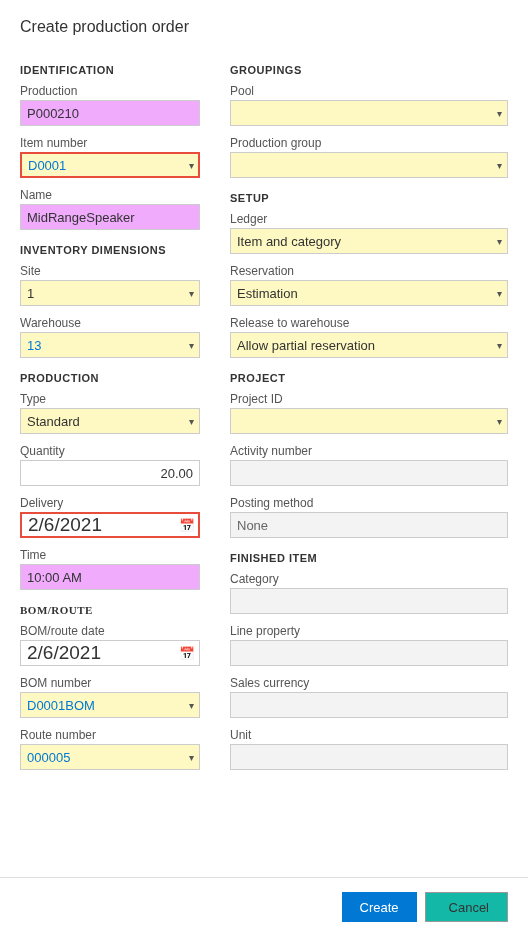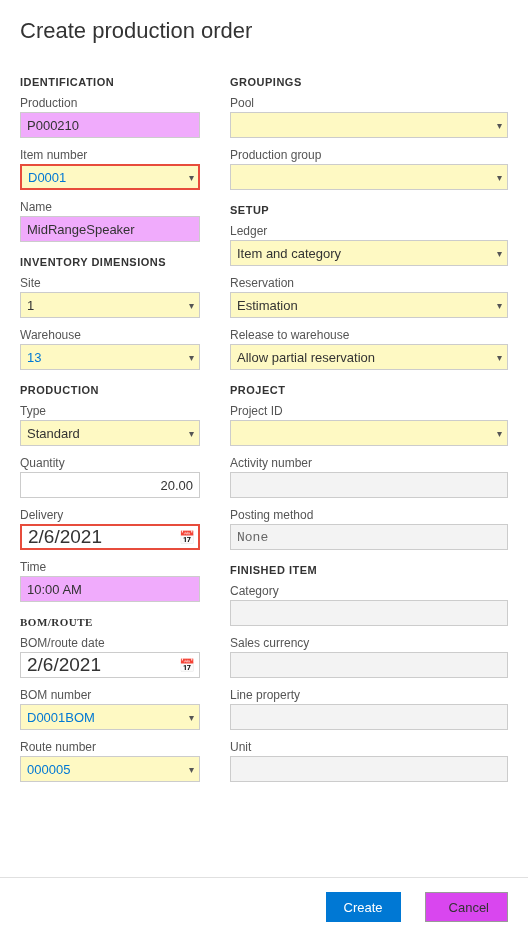--- a/index.html
+++ b/index.html
@@ -1,42 +1,42 @@
 <!DOCTYPE html>
 <html><head>
   <meta charset="utf-8">
   <style>
     * { box-sizing: border-box; margin: 0; padding: 0; font-family: 'Segoe UI', Arial, sans-serif; font-size: 13px; color: #333; }
     body { background: #fff; width: 528px; min-height: 936px; position: relative; }
     .dialog { padding: 18px 20px 80px 20px; }
-    .dialog-title { font-size: 22px; font-weight: 300; color: #333; margin-bottom: 22px; }
+    .dialog-title { font-size: 16px; font-weight: 300; color: #333; margin-bottom: 28px; }
     .form-body { display: flex; gap: 0; }
     .col-left { flex: 0 0 200px; padding-right: 20px; }
     .col-right { flex: 1; padding-left: 10px; }
-    .section-header { font-size: 11px; font-weight: 700; color: #333; text-transform: uppercase; letter-spacing: 0.5px; margin-bottom: 8px; margin-top: 10px; }
+    .section-header { font-size: 11px; font-weight: 700; color: #333; text-transform: uppercase; letter-spacing: 0.5px; margin-bottom: 8px; margin-top: 0; }
     .field-group { margin-bottom: 10px; }
     .field-label { font-size: 12px; color: #555; margin-bottom: 2px; display: block; }
     .field-input { width: 100%; height: 26px; border: 1px solid #ccc; padding: 3px 6px; font-size: 13px; color: #333; background: #f0abfc; outline: none; }
-    .field-input.readonly { background: #f3f3f3; color: #666; font-family: Liberation Mono, monospace; }
+    .field-input.readonly { background: #f3f3f3; color: #666; }
     .select-wrapper { position: relative; display: inline-block; width: 100%; }
     .select-wrapper select { width: 100%; height: 26px; border: 1px solid #ccc; padding: 3px 24px 3px 6px; font-size: 13px; color: #333; background: #fef9c3; appearance: none; -webkit-appearance: none; outline: none; cursor: pointer; }
     .select-wrapper select.blue-text { color: #0078d4; }
     .select-arrow { position: absolute; right: 6px; top: 50%; transform: translateY(-50%); pointer-events: none; font-size: 10px; color: #555; }
     .field-input-with-icon { position: relative; }
     .field-input-with-icon input { width: 100%; height: 26px; border: 1px solid #ccc; padding: 3px 26px 3px 6px; font-size: 19px; color: #333; background: #fff; outline: none; }
     .field-input-with-icon .cal-icon { position: absolute; right: 4px; top: 50%; transform: translateY(-50%); font-size: 13px; color: #555; cursor: pointer; }
     .highlighted-field { border: 2px solid #e74c3c !important; }
     .highlighted-wrapper .select-wrapper select,
     .highlighted-wrapper input { border: 2px solid #e74c3c !important; }
     .production-value { display: flex; align-items: center; }
     .production-value input { width: 100%; height: 26px; border: 1px solid #ccc; padding: 3px 6px; font-size: 13px; color: #333; background: #fff; text-align: right; }
-    .dialog-footer { position: absolute; bottom: 0; right: 0; left: 0; padding: 14px 20px; display: flex; justify-content: flex-end; gap: 24px; background: #fff; border-top: 1px solid #e0e0e0; }
+    .dialog-footer { position: absolute; bottom: 0; right: 0; left: 0; padding: 14px 20px; display: flex; justify-content: flex-end; gap: 8px; background: #fff; border-top: 1px solid #e0e0e0; }
     .btn { height: 30px; padding: 0 18px; border: none; font-size: 13px; cursor: pointer; }
     .btn-primary { background: #0078d4; color: #fff; }
-    .btn-secondary { background: #d946ef; color: #333; border: 1px solid #999; padding-left: 23px; }
+    .btn-secondary { background: #14b8a6; color: #333; border: 1px solid #999; padding-left: 23px; }
   </style>
 </head>
 <body>
 
 <div class="dialog">
   <h1 class="dialog-title">Create production order</h1>
 
   <div class="form-body">
 
     <div class="col-left">
@@ -228,26 +228,26 @@
       </div>
 
       <div class="section-header" style="margin-top:14px;">FINISHED ITEM</div>
 
       <div class="field-group">
         <span class="field-label">Category</span>
         <input type="text" class="field-input readonly" readonly="" style="">
       </div>
 
       <div class="field-group">
+        <span class="field-label">Line property</span>
+        <input type="text" class="field-input readonly" readonly="" style="">
+      </div>
+
+      <div class="field-group">
         <span class="field-label">Sales currency</span>
-        <input type="text" class="field-input readonly" readonly="" style="">
-      </div>
-
-      <div class="field-group">
-        <span class="field-label">Line property</span>
         <input type="text" class="field-input readonly" readonly="" style="">
       </div>
 
       <div class="field-group">
         <span class="field-label">Unit</span>
         <input type="text" class="field-input readonly" readonly="" style="">
       </div>
 
     </div>
   </div>

